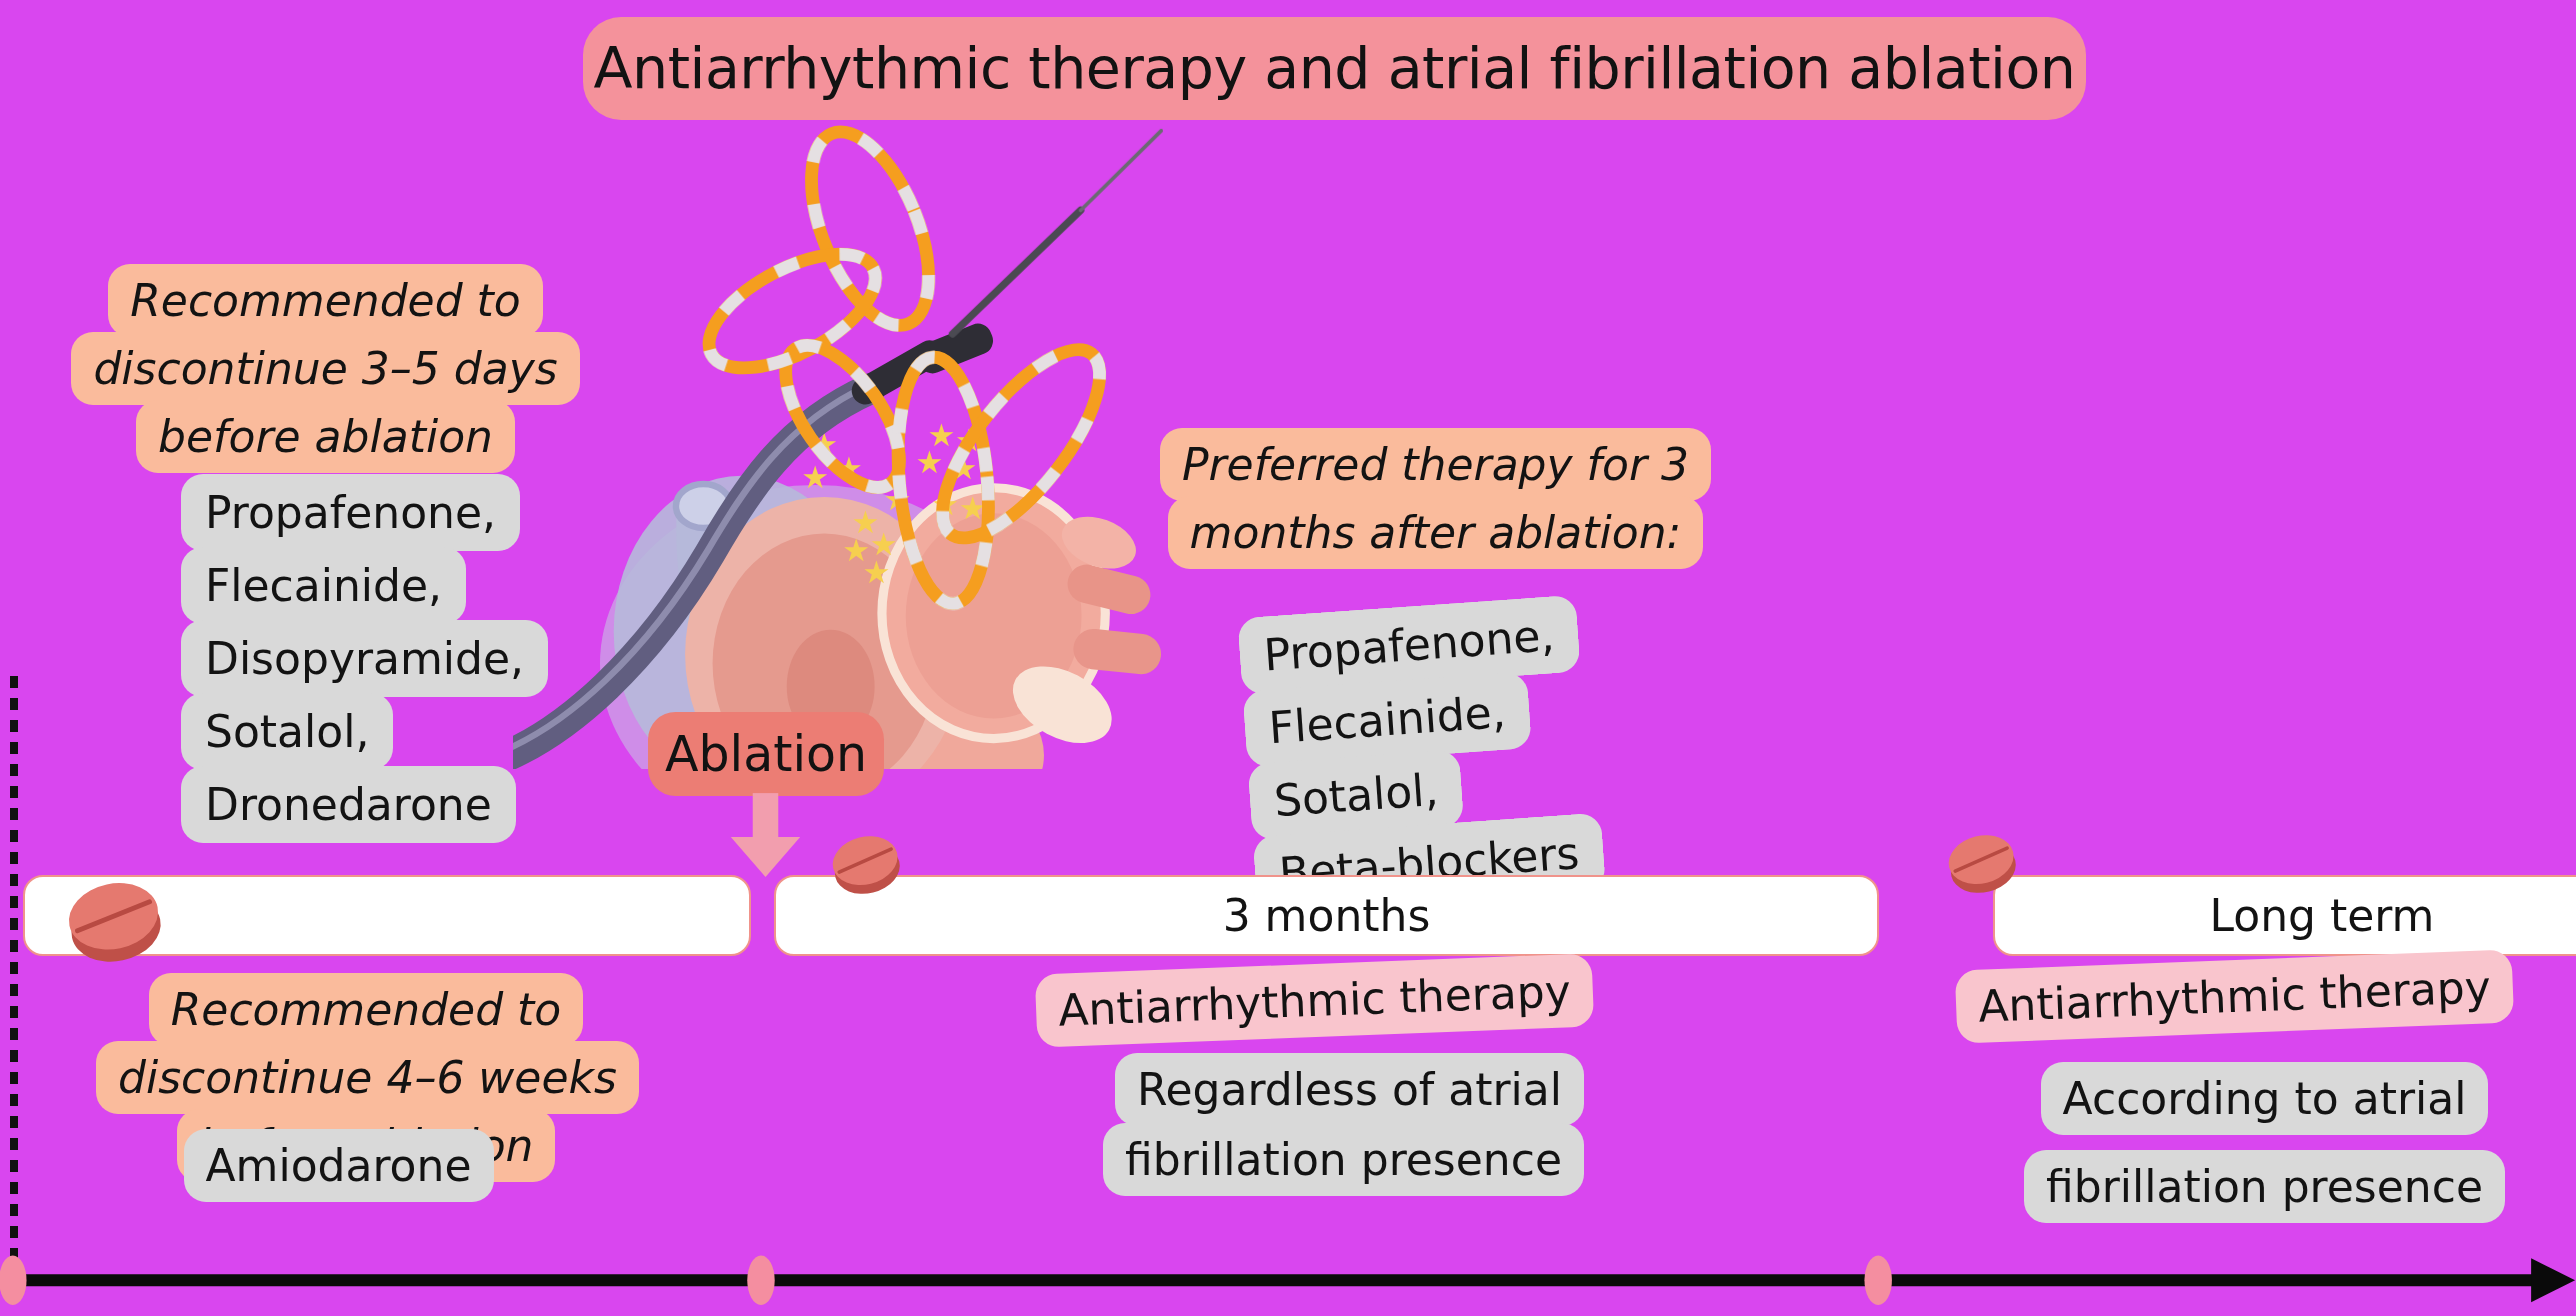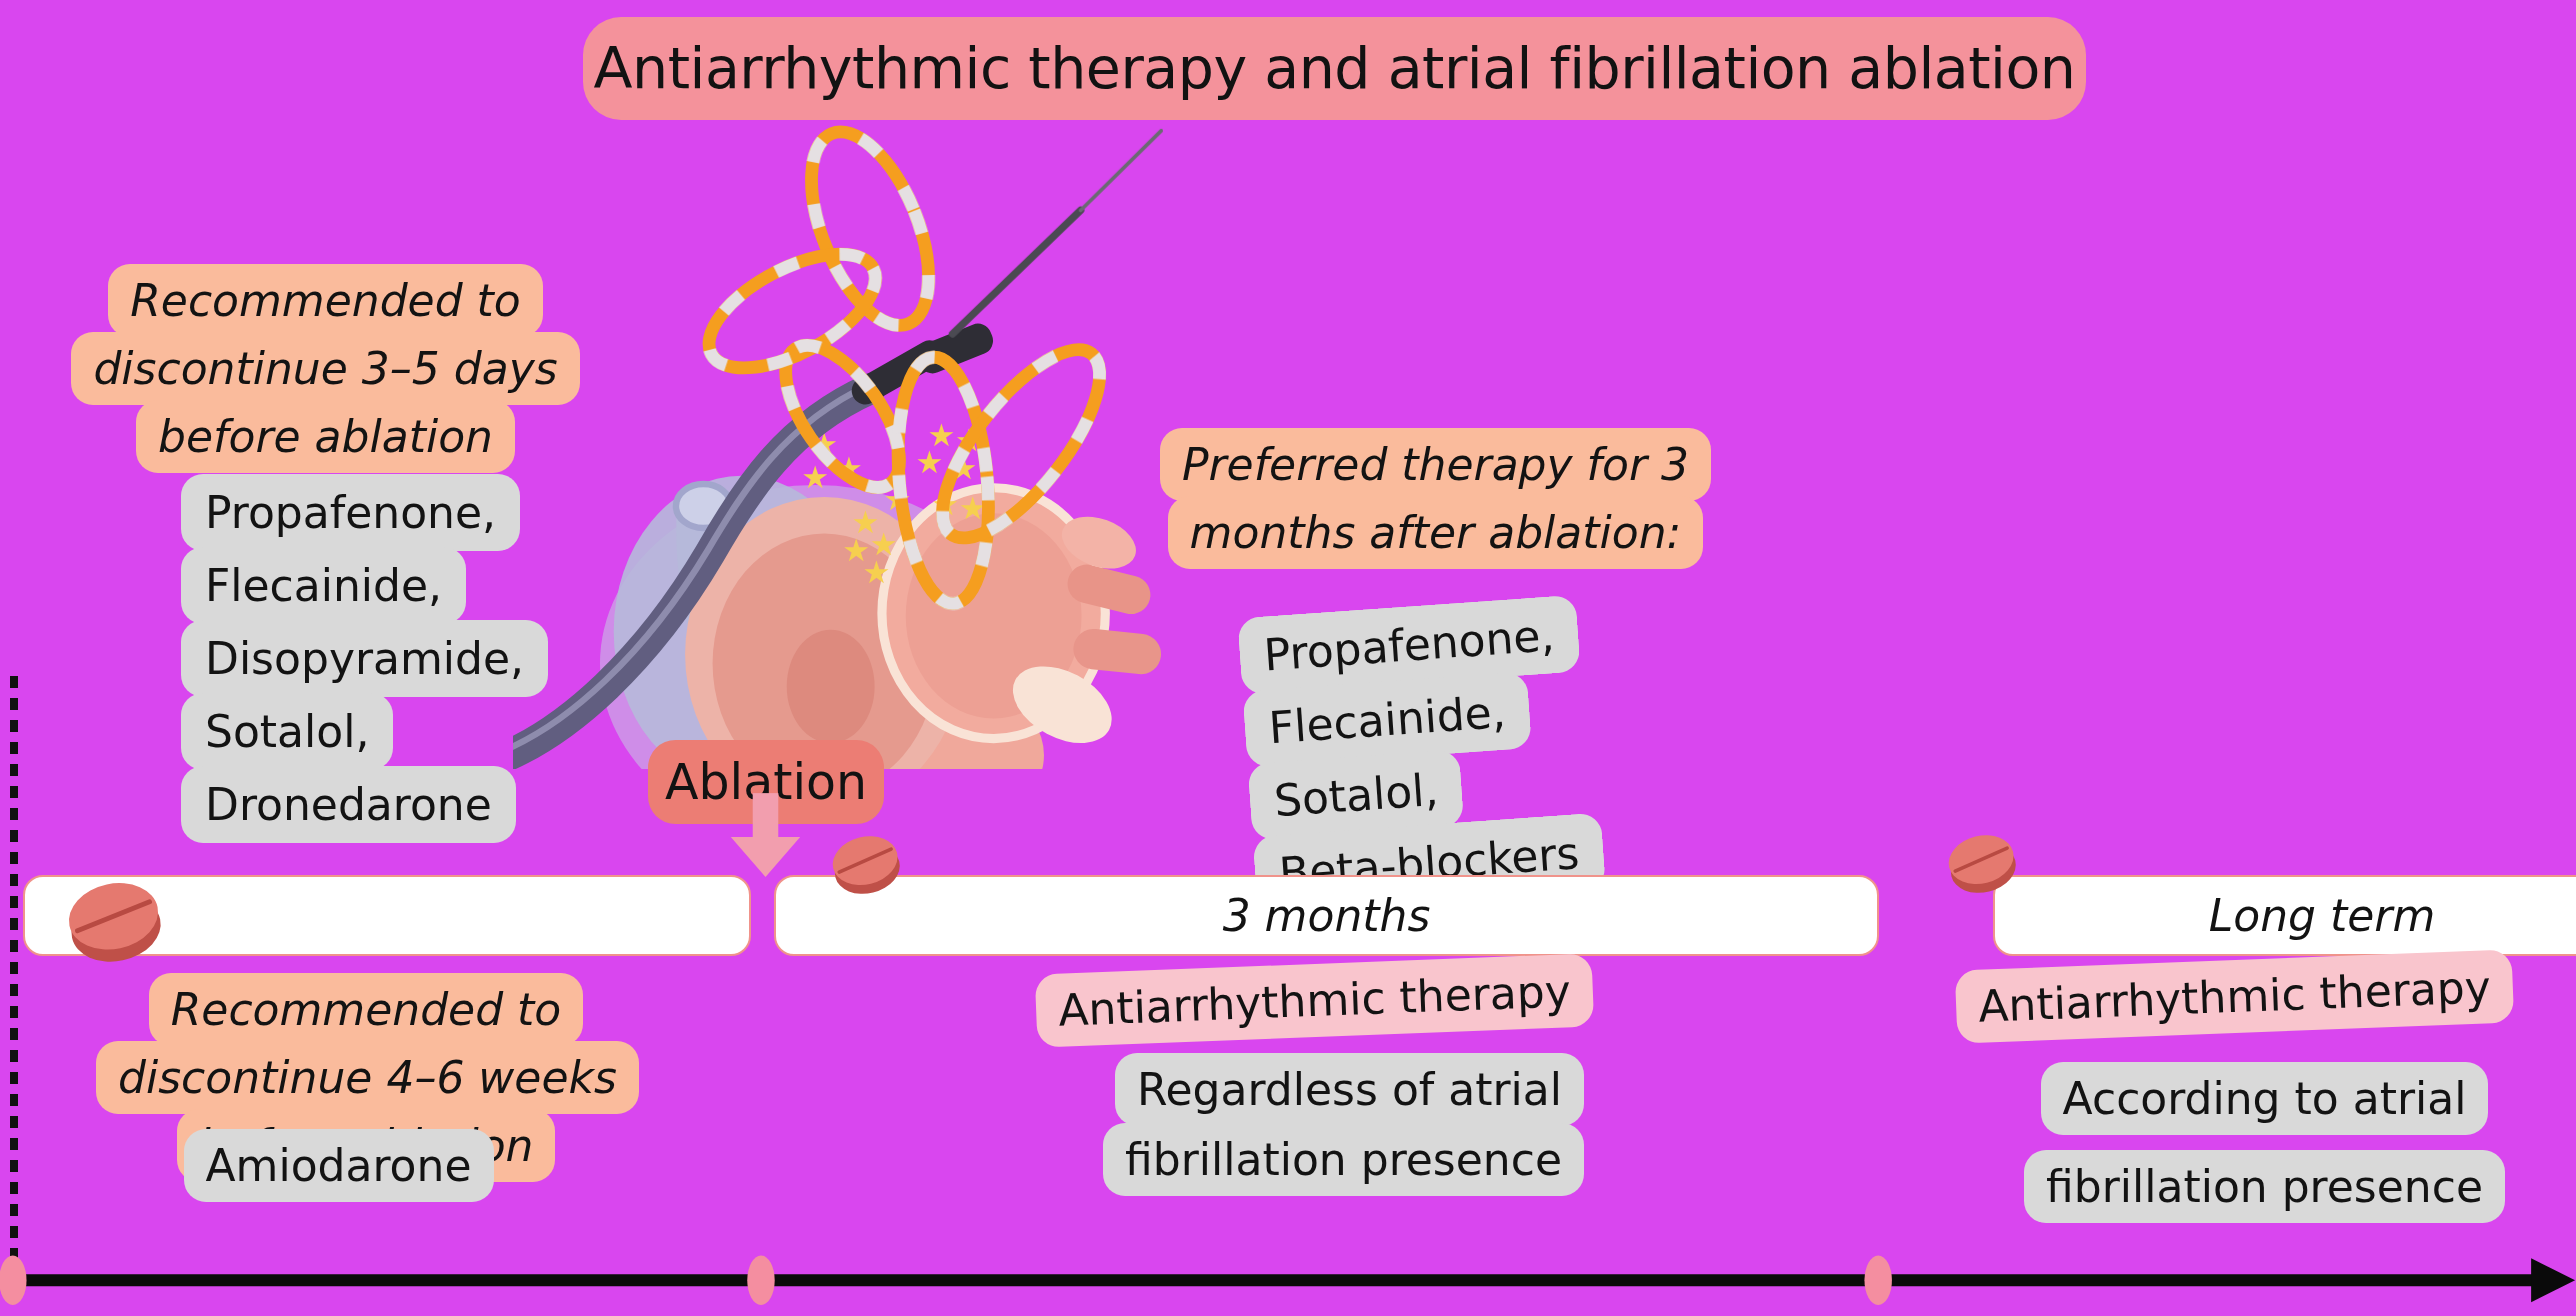--- a/index.html
+++ b/index.html
@@ -28,28 +28,28 @@
   .hl.pink{background:#f9c5cd;}
   .list{line-height:73px;}
   .list .hl{padding:13px 24px;}
   .tilt-4{transform:rotate(-4deg);}
   .tilt-2{transform:rotate(-2.2deg);}
   
   .ablation-box{
     left:648px; top:712px; width:236px; height:84px;
     background:#ec7d74; border-radius:27.5px;
     display:flex; align-items:center; justify-content:center;
-    font-size:49px; color:#121212;margin-top:28px;
+    font-size:49px; color:#121212;
   }
   
   .tl-box{
     position:absolute; top:875px; height:81px; box-sizing:border-box;
     background:#ffffff; border:2.7px solid #f0938b; border-radius:20px;
     display:flex; align-items:center; justify-content:center;
-    font-size:44px; color:#131313;font-style:italic;
+    font-size:44px; color:#131313;
   }
   
   .dash-line{
     left:10px; top:676px; width:8.2px; height:597px;
     background:repeating-linear-gradient(to bottom,#111 0 12px,transparent 12px 22px);
   }
 </style>
 </head>
 <body>
 

